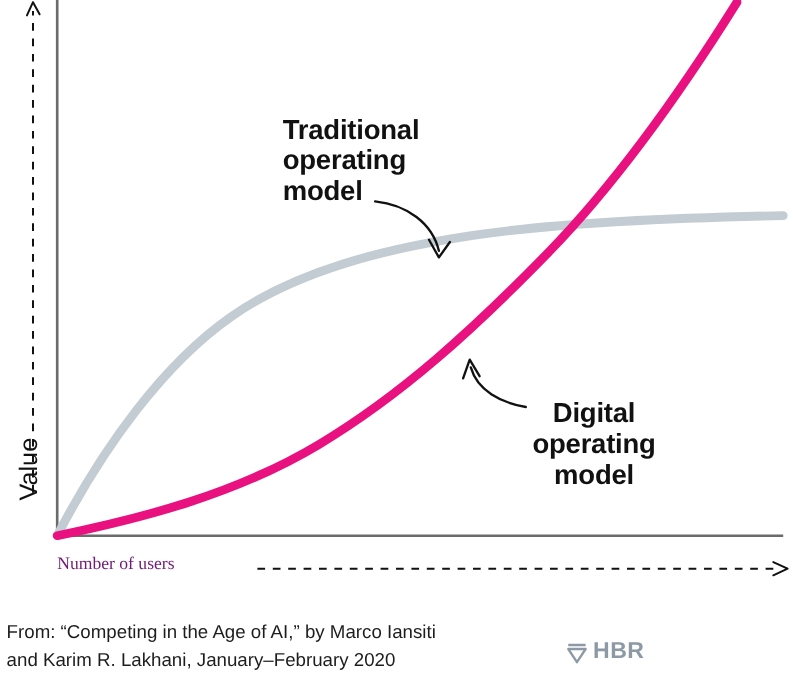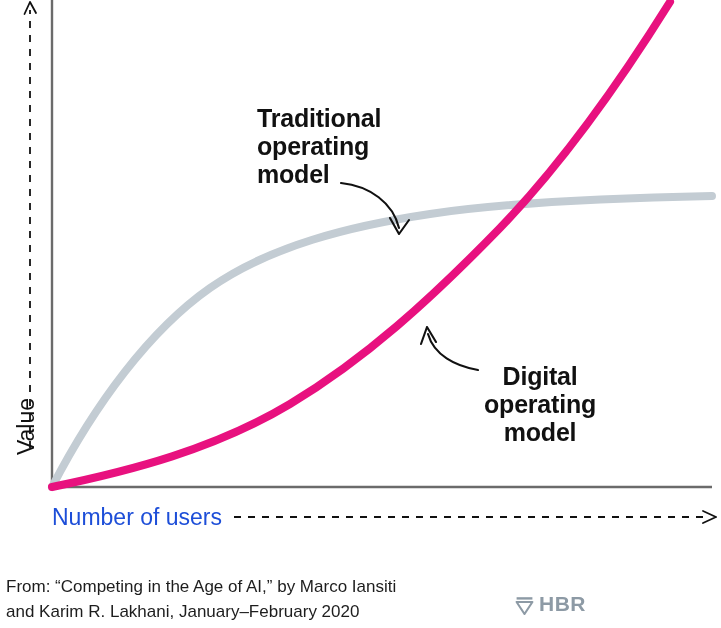--- a/index.html
+++ b/index.html
@@ -62,30 +62,30 @@
     transform: rotate(-90deg);
     transform-origin: 50% 50%;
     font-family: "Liberation Sans", sans-serif;
     font-size: 23px;
     color: #111111;
   }
   #axis-x-title {
     position: absolute;
     left: 52px;
     top: 504px;
-    font-family: Liberation Sans, sans-serif;
-    font-size: 23px;
-    color: #1d4ed8;
+    font-family: Liberation Serif, serif;
+    font-size: 16px;
+    color: #701a75;
   }
 
   
   #footer {
     position: absolute;
     left: 0;
-    top: 548px;
+    top: 536px;
     width: 593px;
     height: 80px;
   }
   #attribution {
     position: absolute;
     left: 6px;
     top: 26px;
     font-family: "Liberation Sans", sans-serif;
     font-size: 17px;
     line-height: 25px;

